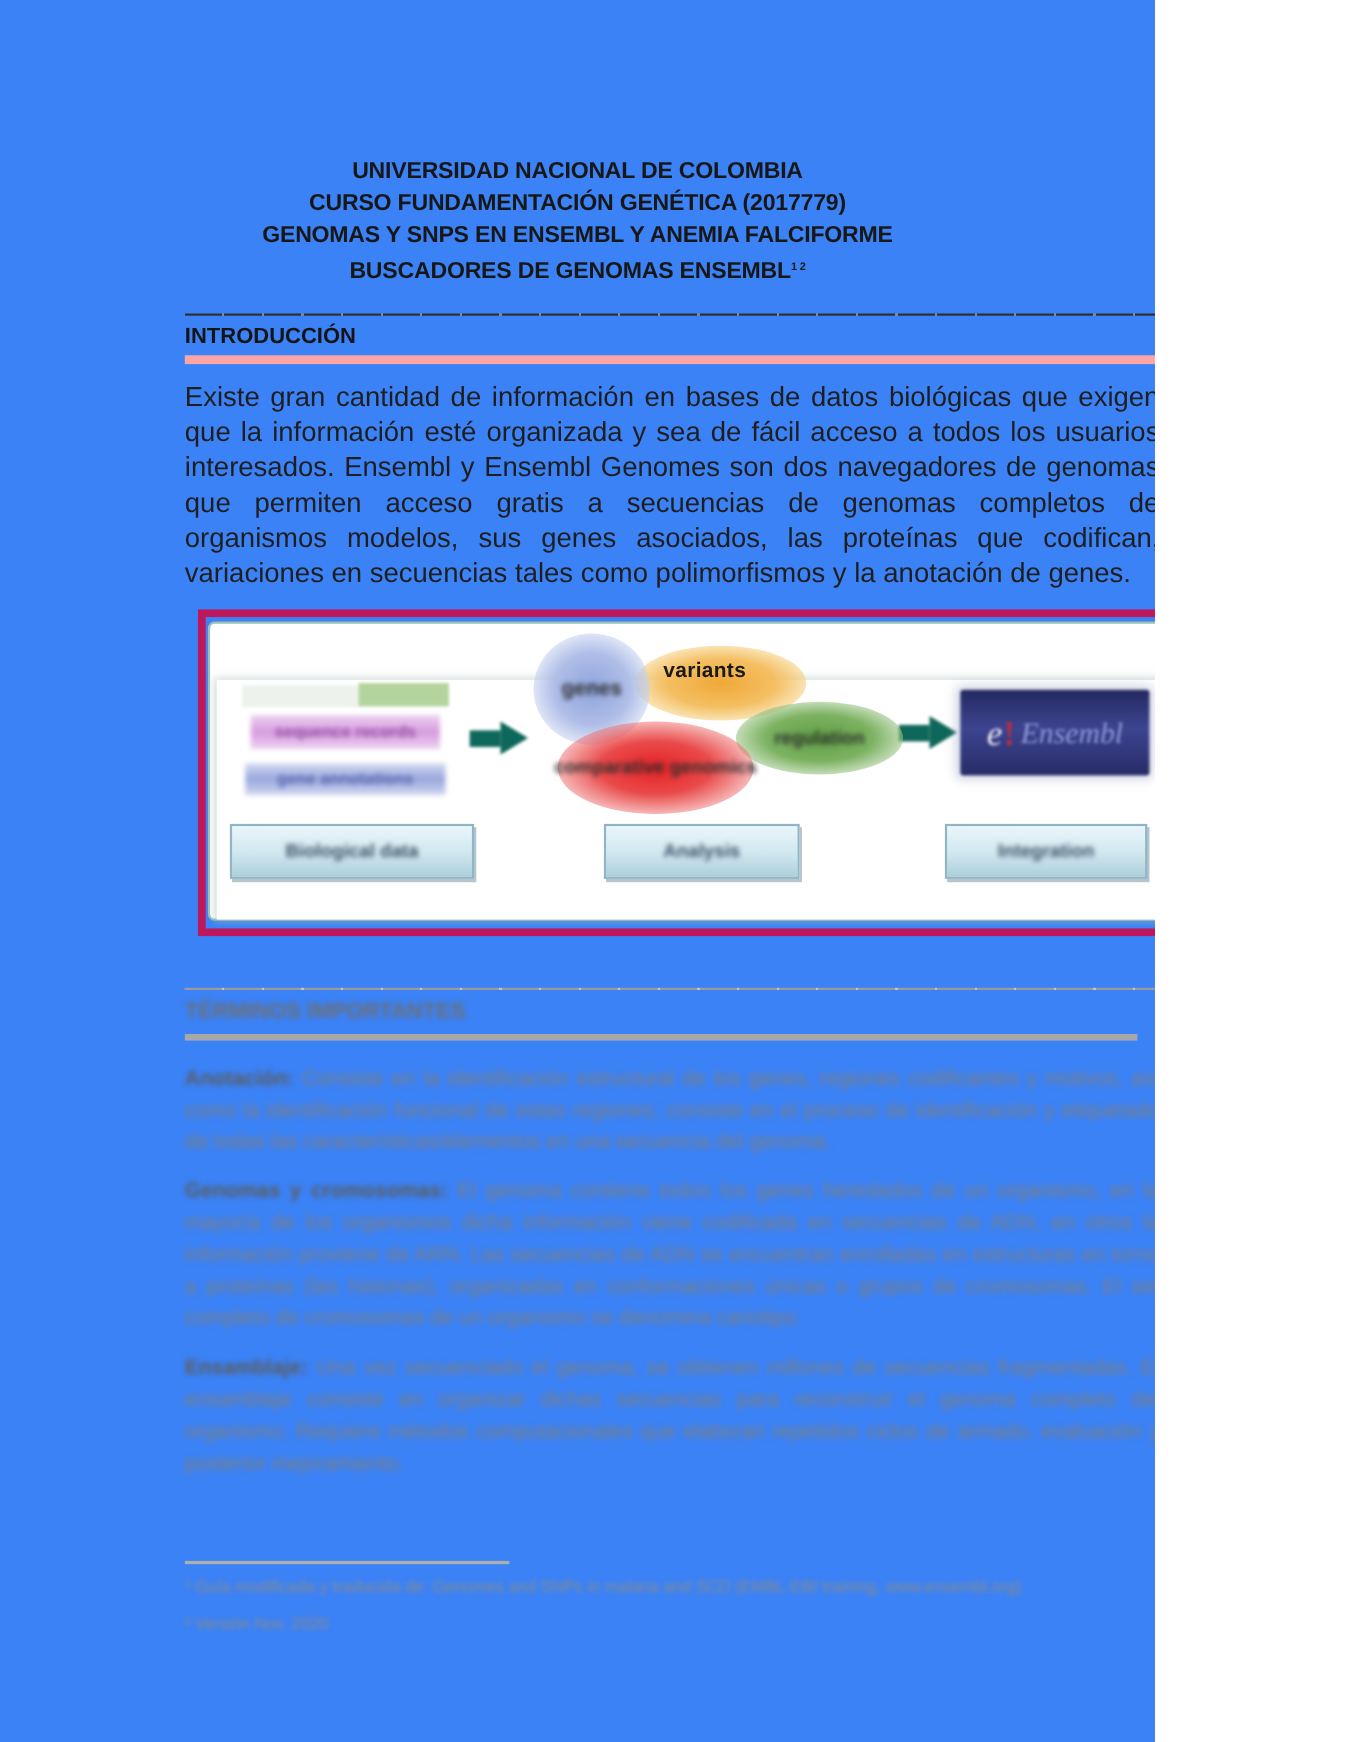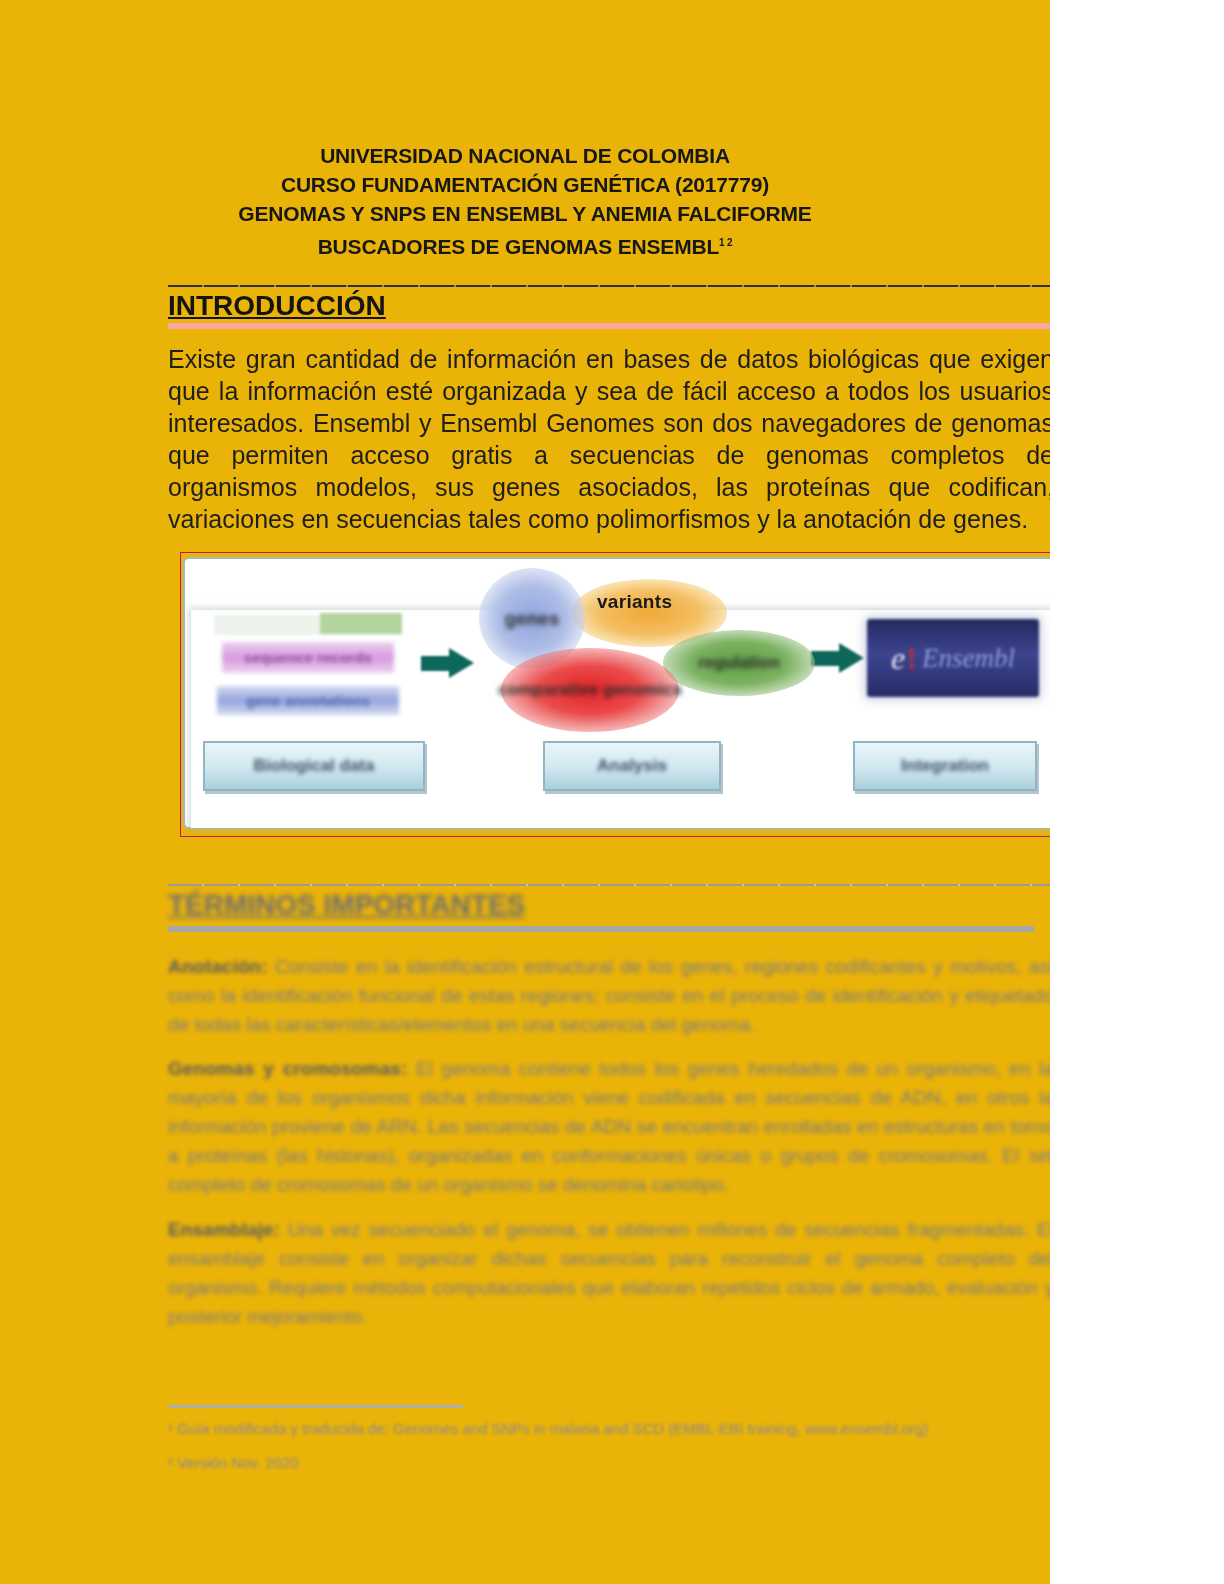--- a/index.html
+++ b/index.html
@@ -1,19 +1,19 @@
 <!DOCTYPE html>
 <html><head>
 <meta charset="utf-8">
 <style>
   html,body{margin:0;padding:0;background:#ffffff;}
   .page{
     position:relative;
     width:1050px;height:1584px;
-    background:#eab308;
+    background:#3b82f6;
     font-family:"Liberation Sans", sans-serif;
     color:#1e1e1e;
     overflow:hidden;
   }
   .title-block{
     padding-top:141px;
     text-align:center;
     font-weight:bold;
     font-size:21px;
     line-height:29px;
@@ -26,27 +26,26 @@
     height:2px;
     margin-top:24px;
     background:repeating-linear-gradient(90deg,#2f2f2f 0 34px,#8a8a8a 34px 36px);
   }
   .underscore-line.gray{
     margin-top:47px;
     background:repeating-linear-gradient(90deg,#9a9a9a 0 34px,#c4c4c4 34px 36px);
   }
   .section-heading{
     margin:6px 0 0 0;
-    font-size:28px;
+    font-size:20px;
     line-height:26px;
     font-weight:bold;
     color:#141414;
-    border-bottom:6px solid #fca5a5;
+    border-bottom:8px solid #fca5a5;
     padding-bottom:4px;
-    text-decoration:underline;
   }
   .section-heading.blurred-heading{
     color:#6f6f6f;
     border-bottom:none;
     filter:blur(2.6px);
     padding-bottom:0;
   }
   .gray-rule{
     height:6px;
     background:#a7a7a7;
@@ -84,21 +83,21 @@
     line-height:26px;
     color:#8a8a8a;
     filter:blur(1.8px);
   }
 
   
   .diagram{
     position:relative;
     margin:17px 0 0 12px;
     width:882px;height:283px;
-    border:1px solid #be185d;
+    border:7px solid #be185d;
   }
   .fig-frame{
     position:absolute;left:2px;top:4px;width:874px;height:268px;
     border:2px solid #9dbfb5;border-radius:6px;
     background:#ffffff;
   }
   .fig-panel{
     position:absolute;left:10px;top:57px;width:862px;height:218px;
     background:#ffffff;
     box-shadow:0 0 7px 2px rgba(160,190,183,0.55);

